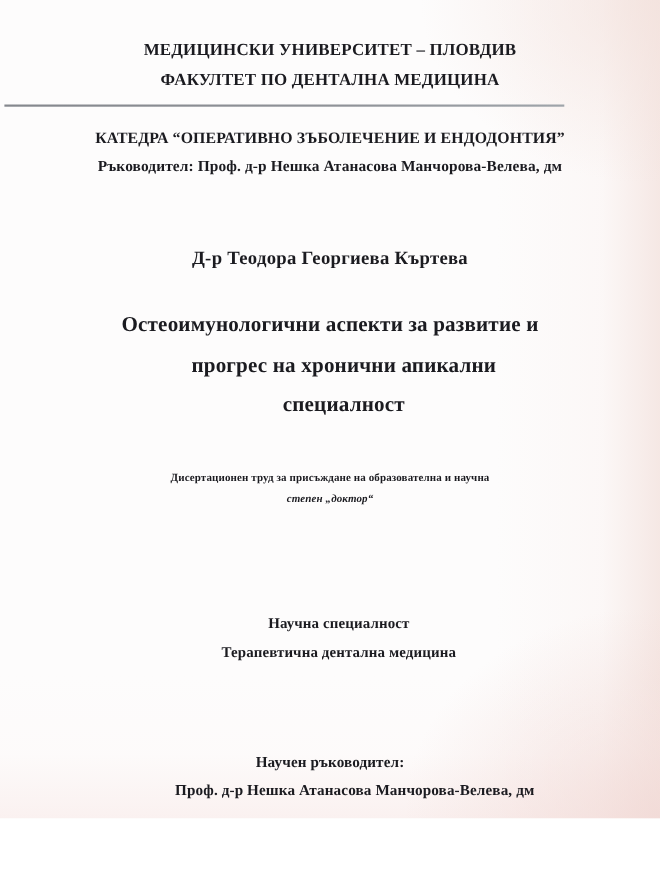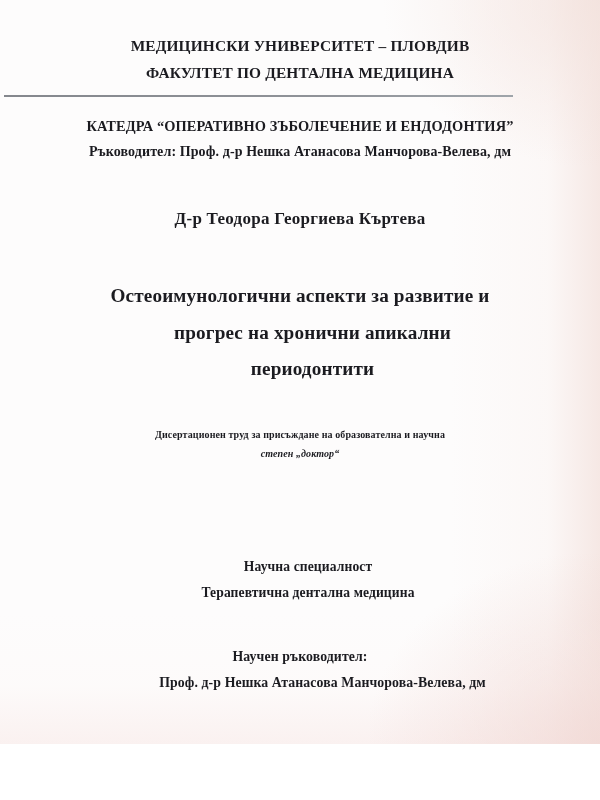--- a/index.html
+++ b/index.html
@@ -130,21 +130,21 @@
   .dept-head {
     font-size: 14.4px;
   }
   .dept-line + .dept-line {
     margin-top: 7px;
   }
 
   
   .author-block {
     position: absolute;
-    top: 208px;
+    top: 224px;
     left: 0;
     width: 600px;
   }
   .author-line {
     font-size: 17px;
     letter-spacing: 0.25px;
   }
 
   
   .title-block {
@@ -193,20 +193,21 @@
 
   
   .supervisor-block {
     position: absolute;
     top: 648px;
     left: 0;
     width: 600px;
   }
   .supervisor-line {
     font-size: 13.8px;
+    margin-top: 36px;
   }
   .supervisor-line + .supervisor-line {
     margin-top: 8px;
     padding-left: 45px;
   }
 
   
   .footer-block {
     position: absolute;
     top: 742px;
@@ -242,21 +243,21 @@
       <div class="line dept-line">Ръководител: Проф. д-р Нешка Атанасова Манчорова-Велева, дм</div>
     </div>
 
     <div class="author-block">
       <div class="line author-line">Д-р Теодора Георгиева Къртева</div>
     </div>
 
     <div class="title-block">
       <div class="line title-line">Остеоимунологични аспекти за развитие и</div>
       <div class="line title-line">прогрес на хронични апикални</div>
-      <div class="line title-line">периодонтити</div>
+      <div class="line title-line">специалност</div>
     </div>
 
     <div class="degree-block">
       <div class="line degree-line">Дисертационен труд за присъждане на образователна и научна</div>
       <div class="line degree-line">степен „доктор“</div>
     </div>
 
     <div class="specialty-block">
       <div class="line specialty-line">Научна специалност</div>
       <div class="line specialty-line">Терапевтична дентална медицина</div>

